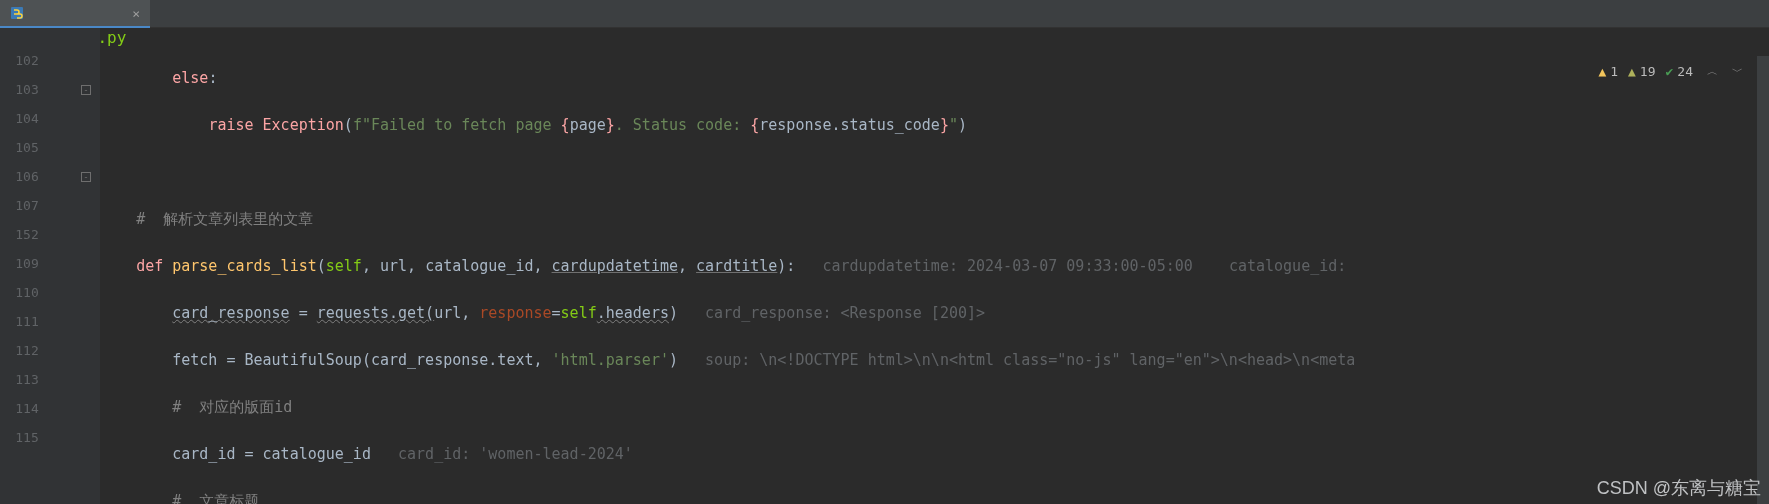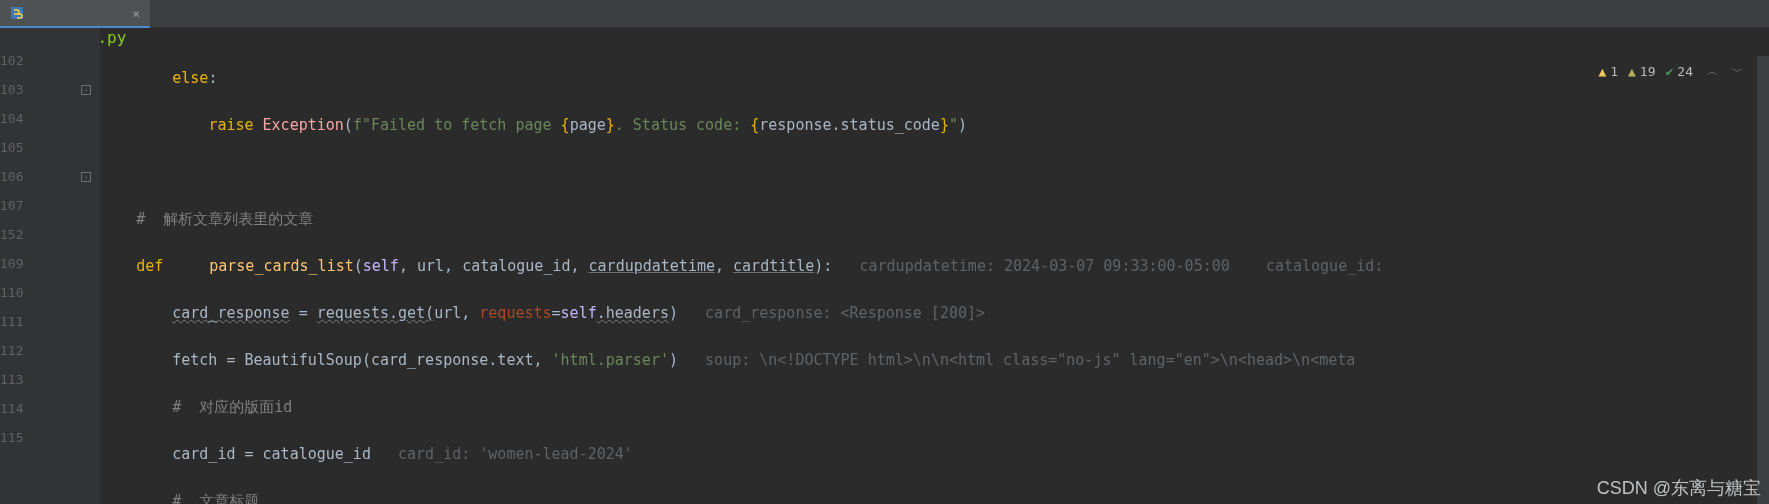--- a/index.html
+++ b/index.html
@@ -35,21 +35,21 @@
   .tab-label { color: #84cc16; font-size: 16px; margin-top: 48px; }
   .tab-close { color: #a0a0a0; font-size: 13px; cursor: pointer; }
   .editor {
     display: flex;
     height: calc(100% - 28px);
     position: relative;
   }
   .gutter {
     width: 72px;
     background: #313335;
-    text-align: left;
+    text-align: center;
     padding-top: 18px;
     color: #606366;
     font-size: 13px;
     user-select: none;
   }
   .gutter div { height: 29px; line-height: 29px; padding-right: 18px; }
   .fold-col {
     width: 28px;
     background: #313335;
     padding-top: 18px;
@@ -63,27 +63,27 @@
     line-height: 8px;
     text-align: center;
   }
   .code {
     flex: 1;
     padding-top: 18px;
     white-space: pre;
     overflow: hidden;
   }
   .line { height: 29px; line-height: 29px; }
-  .kw { color: #eab308; }
-  .fn { color: #ffc66d; margin-left: 37px; }
+  .kw { color: #fca5a5; }
+  .fn { color: #ffc66d; }
   .builtin { color: #fca5a5; }
   .str { color: #6a8759; }
   .param { color: #a9b7c6; text-decoration: underline; text-decoration-color: #707070; }
   .paramw { color: #aa4926; }
-  .self { color: #c4b5fd; }
+  .self { color: #84cc16; }
   .comment { color: #808080; }
   .wavy { text-decoration: underline wavy #808080; text-decoration-thickness: 1px; }
   .hint { color: #606366; }
   .inspections {
     position: absolute;
     top: 34px;
     right: 22px;
     display: flex;
     gap: 10px;
     align-items: center;
@@ -165,21 +165,21 @@
       <div></div>
       <div></div>
       <div></div>
   </div>
   <div class="code">
 <div class="line">        <span class="kw">else</span><span>:</span></div>
 <div class="line">            <span class="kw">raise</span> <span class="builtin">Exception</span><span>(</span><span class="str">f"Failed to fetch page </span><span class="kw">{</span><span>page</span><span class="kw">}</span><span class="str">. Status code: </span><span class="kw">{</span><span>response.status_code</span><span class="kw">}</span><span class="str">"</span><span>)</span></div>
 <div class="line"></div>
 <div class="line">    <span class="comment">#  解析文章列表里的文章</span></div>
 <div class="line">    <span class="kw">def</span> <span class="fn">parse_cards_list</span><span>(</span><span class="self">self</span><span>, </span><span>url</span><span>, </span><span>catalogue_id</span><span>, </span><span class="param">cardupdatetime</span><span>, </span><span class="param">cardtitle</span><span>):</span>   <span class="hint">cardupdatetime: 2024-03-07 09:33:00-05:00    catalogue_id:</span></div>
-<div class="line">        <span class="wavy">card_response</span><span> = </span><span class="wavy">requests.get(</span><span>url</span><span>, </span><span class="paramw">requests</span><span>=</span><span class="self">self</span><span class="wavy">.headers</span><span>)</span>   <span class="hint">card_response: &lt;Response [200]&gt;</span></div>
+<div class="line">        <span class="wavy">card_response</span><span> = </span><span class="wavy">requests.get(</span><span>url</span><span>, </span><span class="paramw">response</span><span>=</span><span class="self">self</span><span class="wavy">.headers</span><span>)</span>   <span class="hint">card_response: &lt;Response [200]&gt;</span></div>
 <div class="line">        <span>fetch</span><span> = </span><span>BeautifulSoup(card_response.text, </span><span class="str">'html.parser'</span><span>)</span>   <span class="hint">soup: \n&lt;!DOCTYPE html&gt;\n\n&lt;html class="no-js" lang="en"&gt;\n&lt;head&gt;\n&lt;meta</span></div>
 <div class="line">        <span class="comment">#  对应的版面id</span></div>
 <div class="line">        <span>card_id</span><span> = </span><span>catalogue_id</span>   <span class="hint">card_id: 'women-lead-2024'</span></div>
 <div class="line">        <span class="comment">#  文章标题</span></div>
 
 
 
 
   </div>
 

